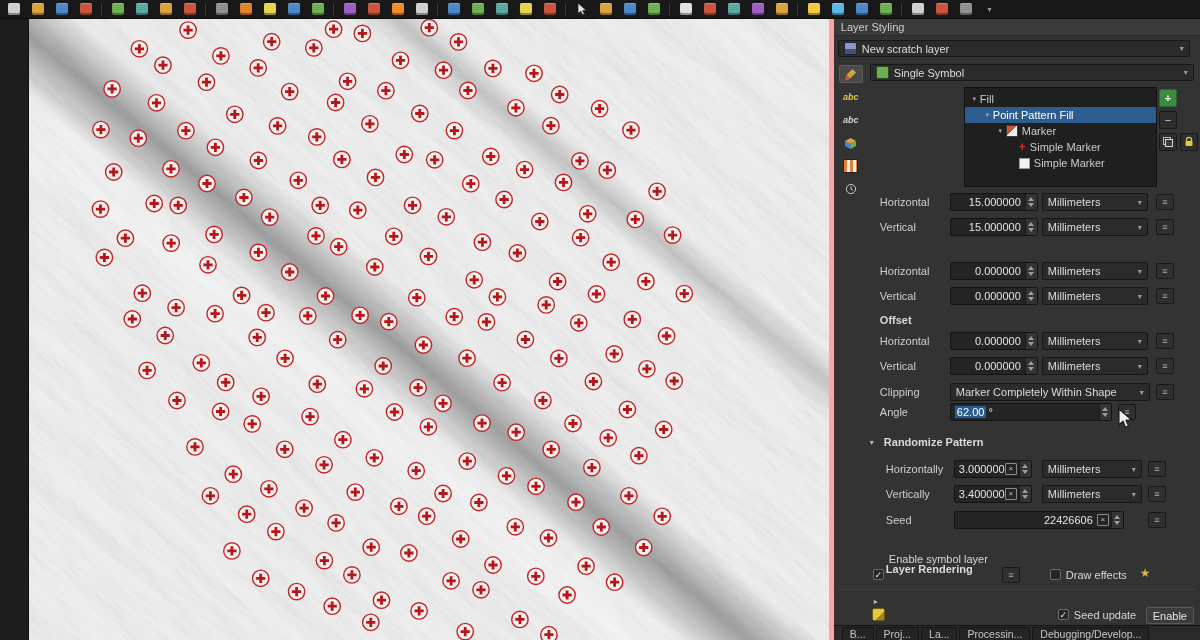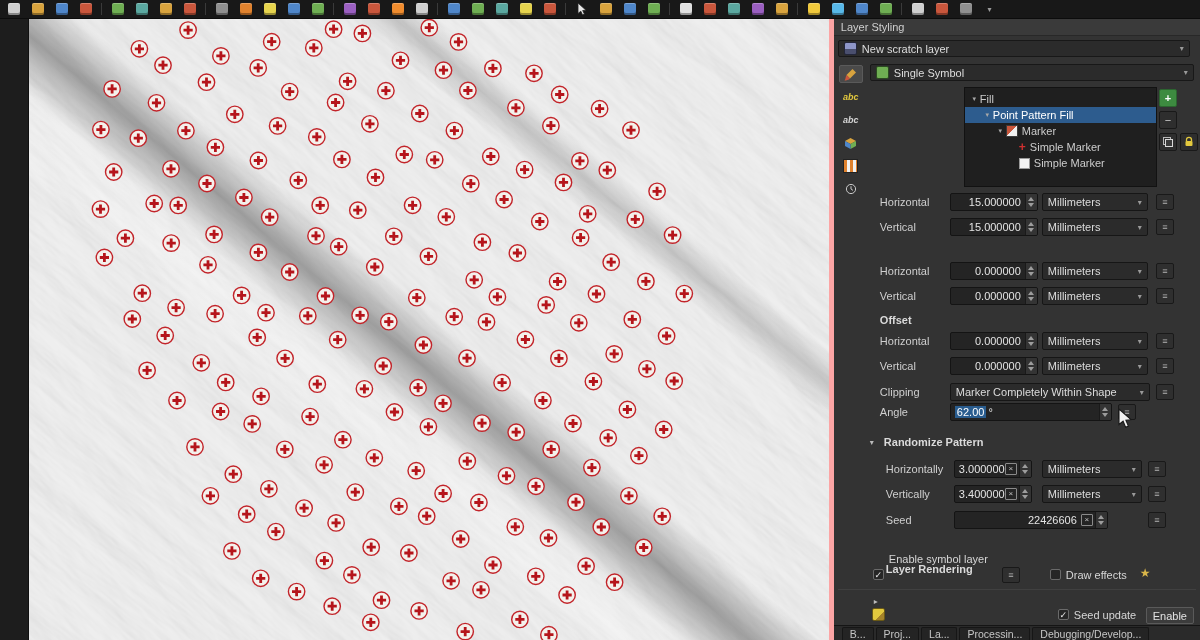--- a/index.html
+++ b/index.html
@@ -1258,21 +1258,21 @@
               </span>
             </div>
             <div class="ucombo" style="left: 208px; width: 100px;">
               <span>Millimeters</span>
               <span class="combo-arrow">▾</span>
             </div>
             <div class="ddbtn" style="left: 314px;">≡</div>
           </div>
           <div class="prow" style="top: 492px;">
             <span class="plabel" style="left: 52px;">Seed</span>
-            <div class="spin" style="left: 120px; width: 154px;">
+            <div class="spin" style="left: 120px; width: 170px;">
               <span class="spin-val">22426606</span>
               <span class="mini-x">×</span>
               <span class="stepper">
                 <span class="t-up"></span>
                 <span class="t-dn"></span>
               </span>
             </div>
             <div class="ddbtn" style="left: 314px;">≡</div>
           </div>
         </div>

